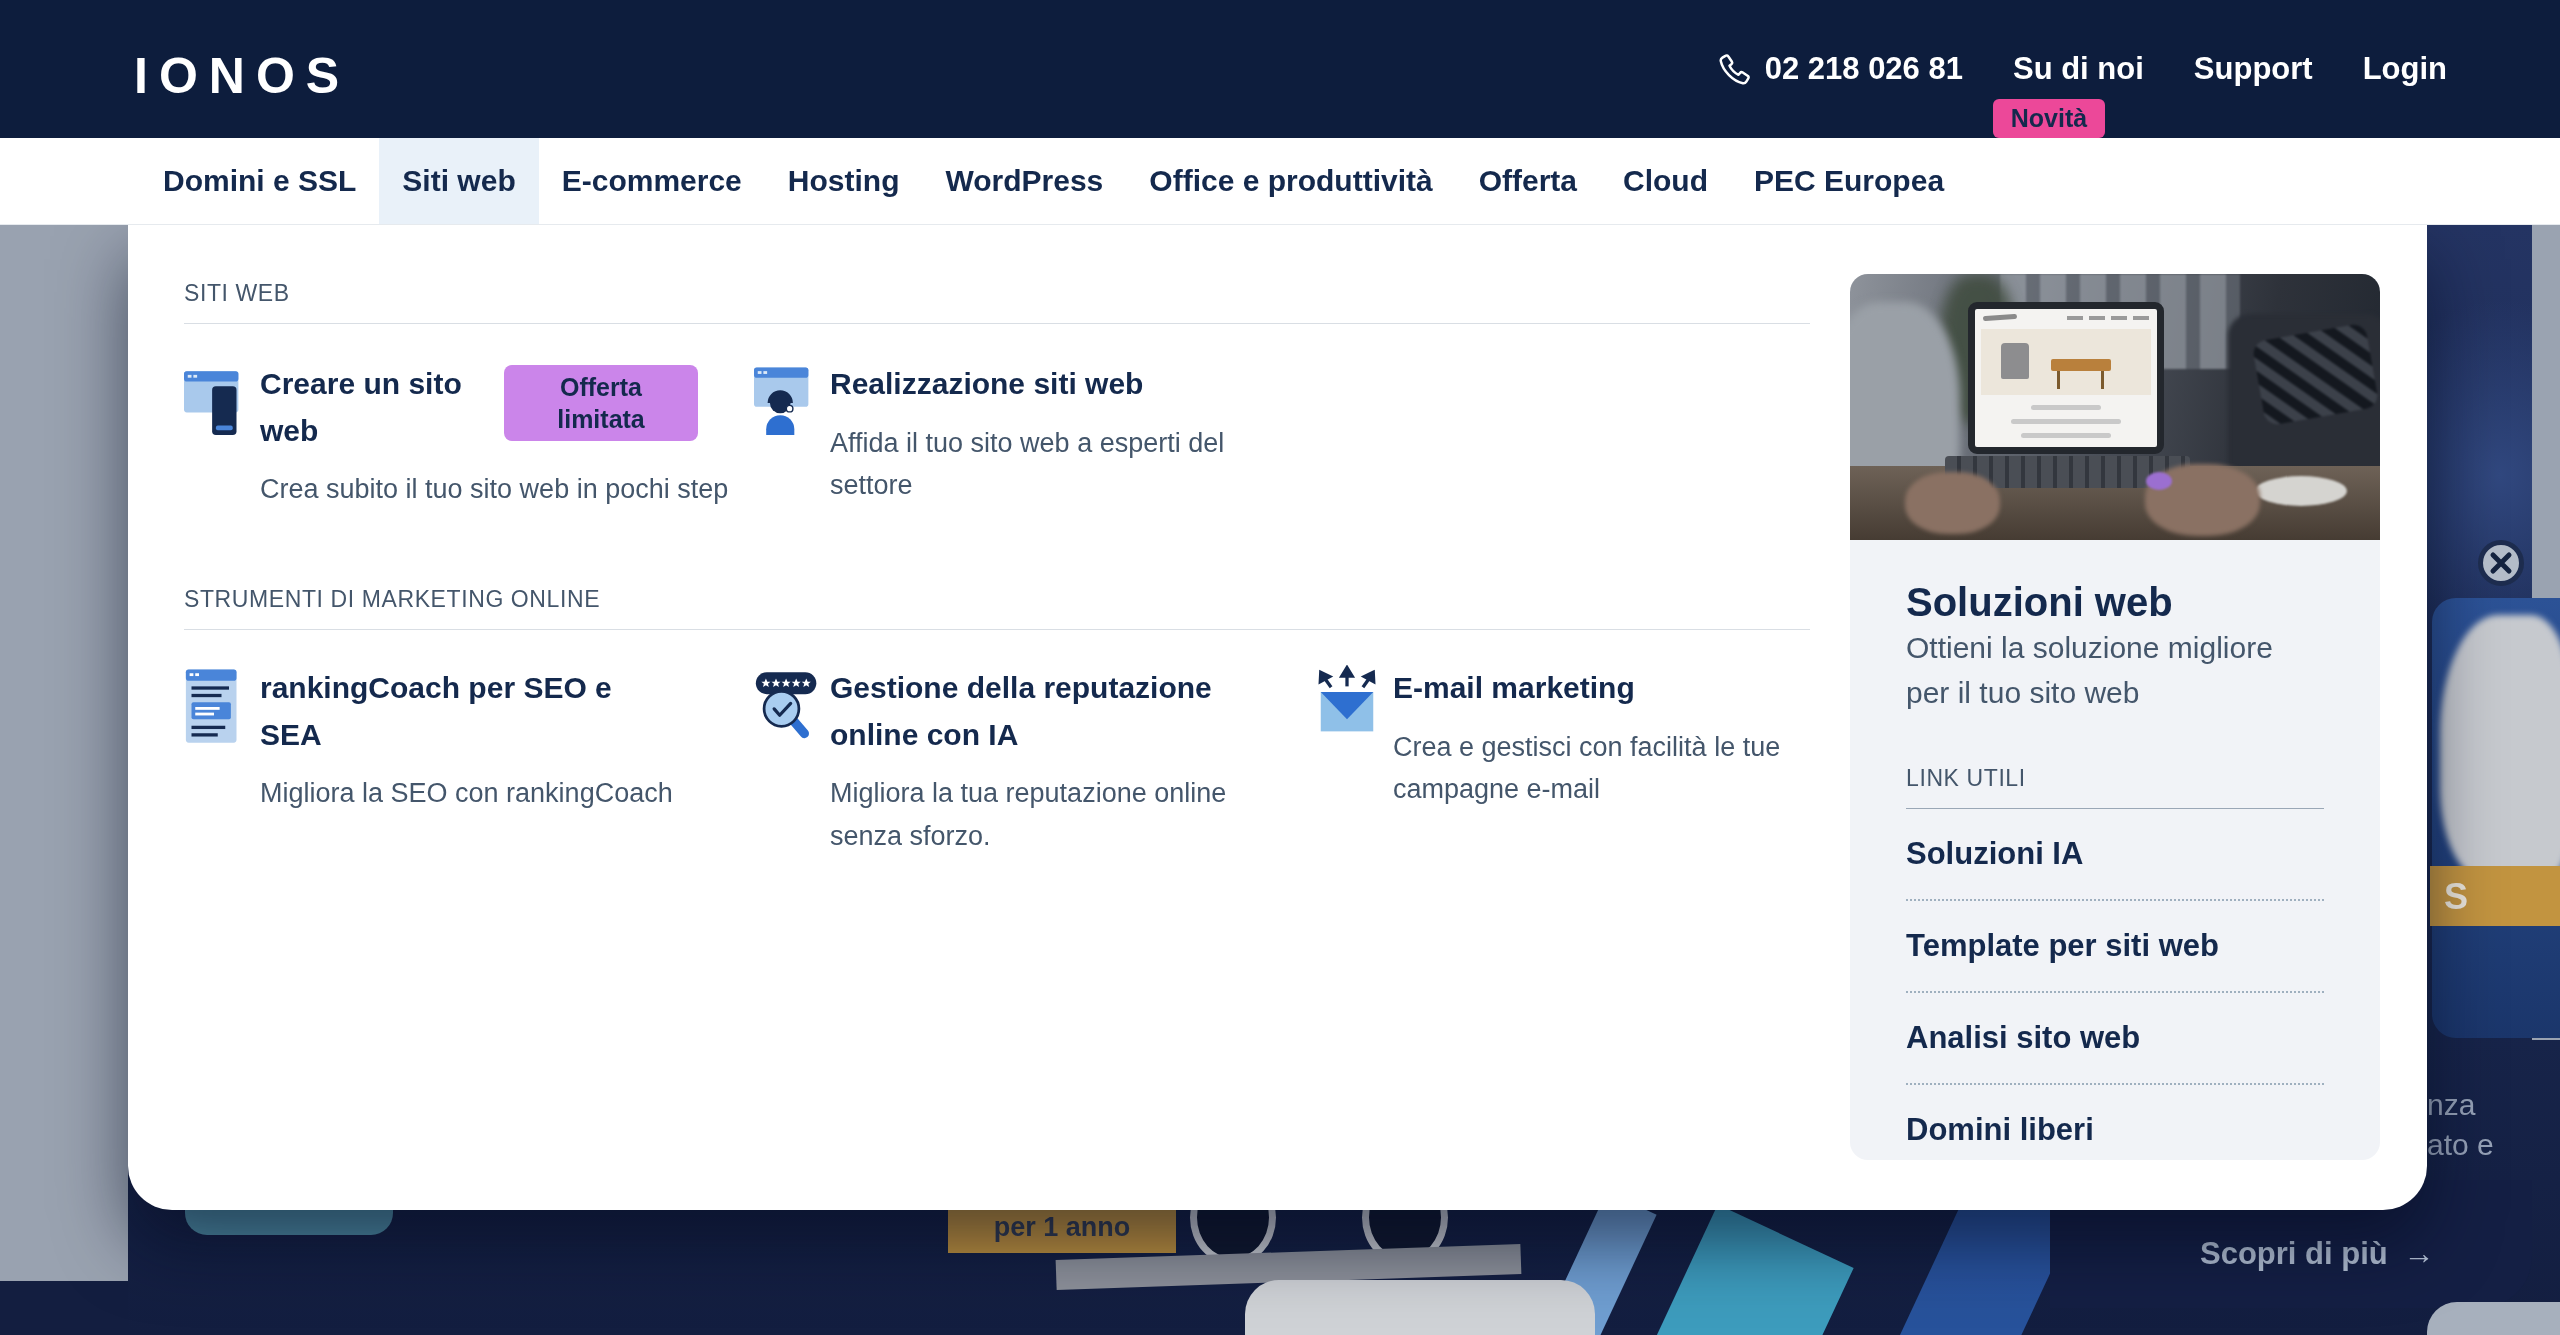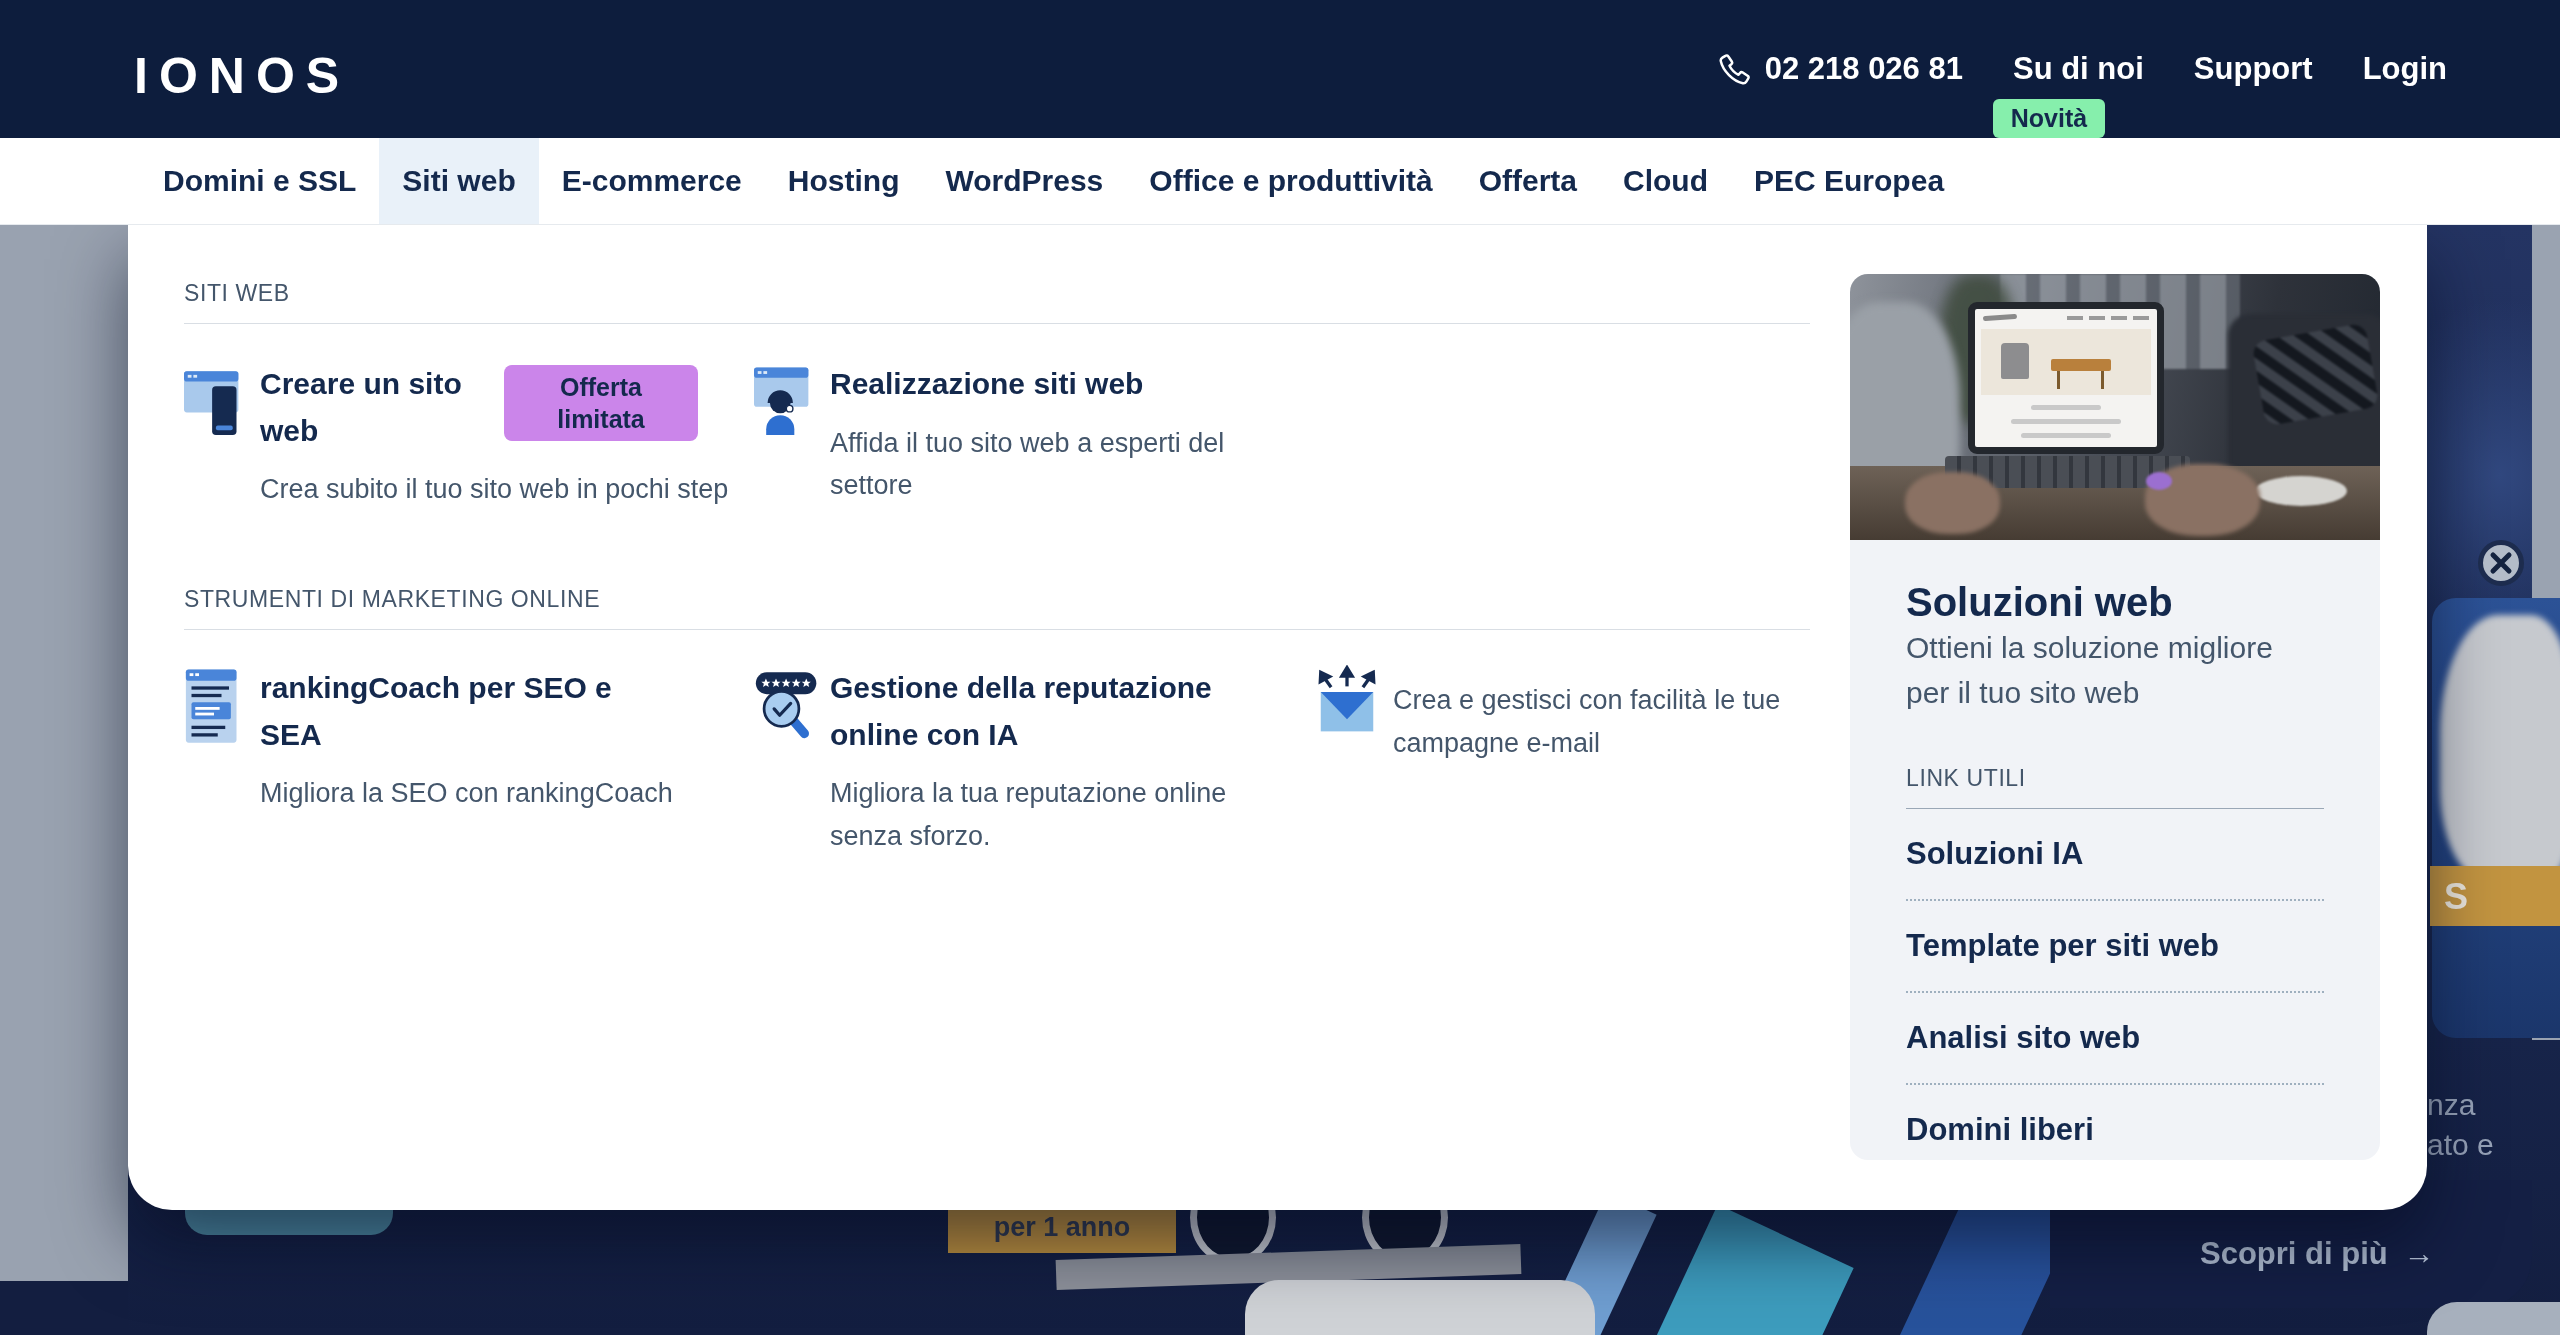--- a/index.html
+++ b/index.html
@@ -54,21 +54,21 @@
   
   .topbar { position:absolute; left:0; top:0; width:2560px; height:138px; background:#0d1d3d;
             z-index:10; }
   .logo { position:absolute; left:134px; top:0; height:151px; display:flex; align-items:center;
           color:#ffffff; font-size:50px; font-weight:800; letter-spacing:11px; cursor:pointer; }
   .top-right { position:absolute; right:113px; top:0; height:138px; display:flex; gap:50px;
                align-items:center; }
   .top-link { color:#ffffff; font-size:31px; font-weight:600; cursor:pointer; }
   .phone { display:flex; gap:14px; align-items:center; }
   .novita { position:absolute; left:1993px; top:99px; width:112px; height:39px; z-index:11;
-            background:#86efac; border-radius:6px; display:flex; align-items:center;
+            background:#ec4899; border-radius:6px; display:flex; align-items:center;
             justify-content:center; font-size:25px; font-weight:700; color:#14294d; }
 
   
   .mainnav { position:absolute; left:0; top:138px; width:2560px; height:87px; background:#ffffff;
              z-index:9; display:flex; padding-left:140px; border-bottom:1px solid #e6eaee; }
   .nav-item { display:flex; align-items:center; padding:0 23px; font-size:30px; font-weight:700;
               color:#14294d; cursor:pointer; white-space:nowrap; }
   .nav-item.active { background:#e9f1f9; }
 
   
@@ -290,20 +290,21 @@
             <line x1="15" y1="21" x2="8" y2="11"></line>
             <polygon points="4,5 3.5,15 13.5,9.5"></polygon>
             <line x1="49" y1="21" x2="56" y2="11"></line>
             <polygon points="60,5 50.5,9.5 60.5,15"></polygon>
           </g>
           <rect x="4" y="26" width="56" height="42" fill="#8fc0e8"></rect>
           <polygon points="4,26 60,26 32,55" fill="#2e6fd0"></polygon>
         </svg>
       </div>
       <div class="item-body">
+        <div class="mi-title">E-mail marketing</div>
         <div class="mi-desc d460">Crea e gestisci con facilità le tue campagne e-mail</div>
       </div>
     </div>
   </div>
 
   <div class="promo">
     <div class="promo-img">
       <div class="pi pi-blinds"></div>
       <div class="pi pi-plant"></div>
       <div class="pi pi-sofa"></div>

